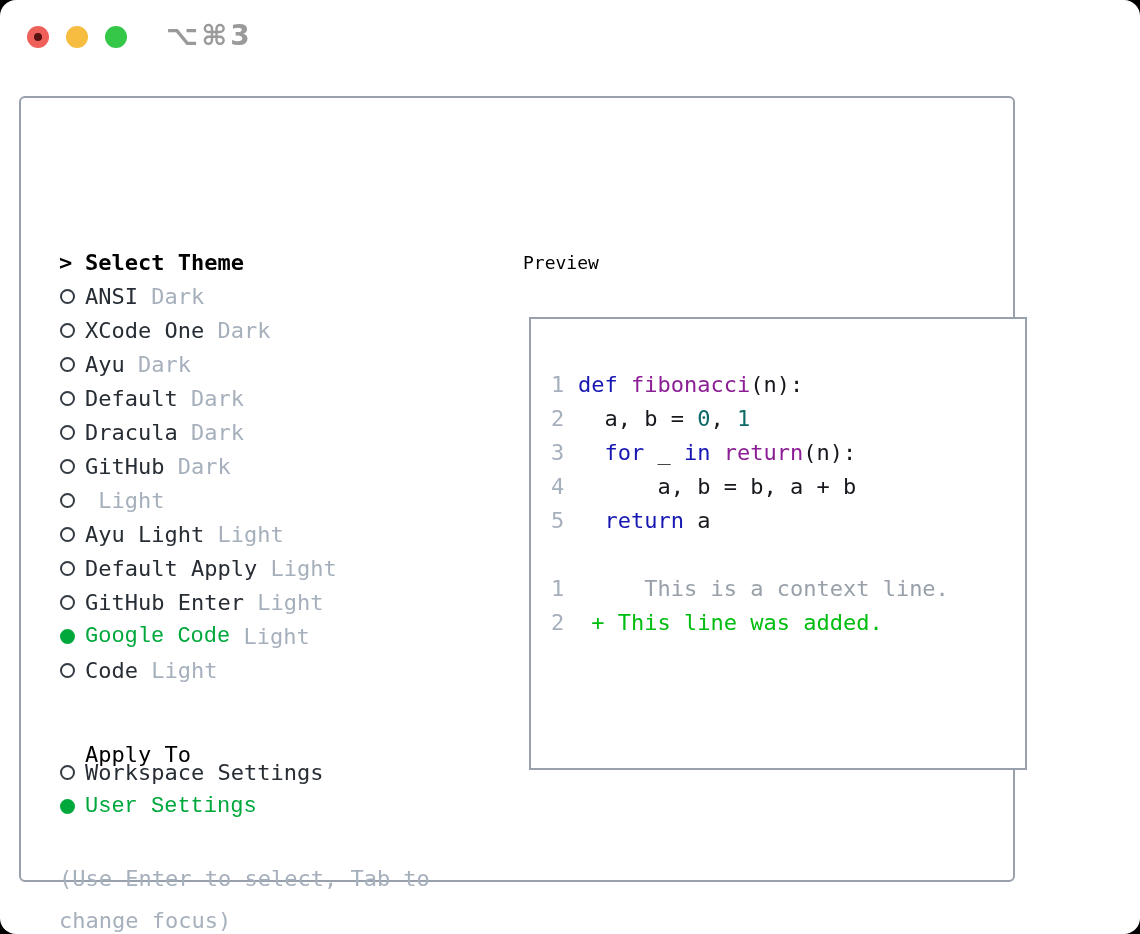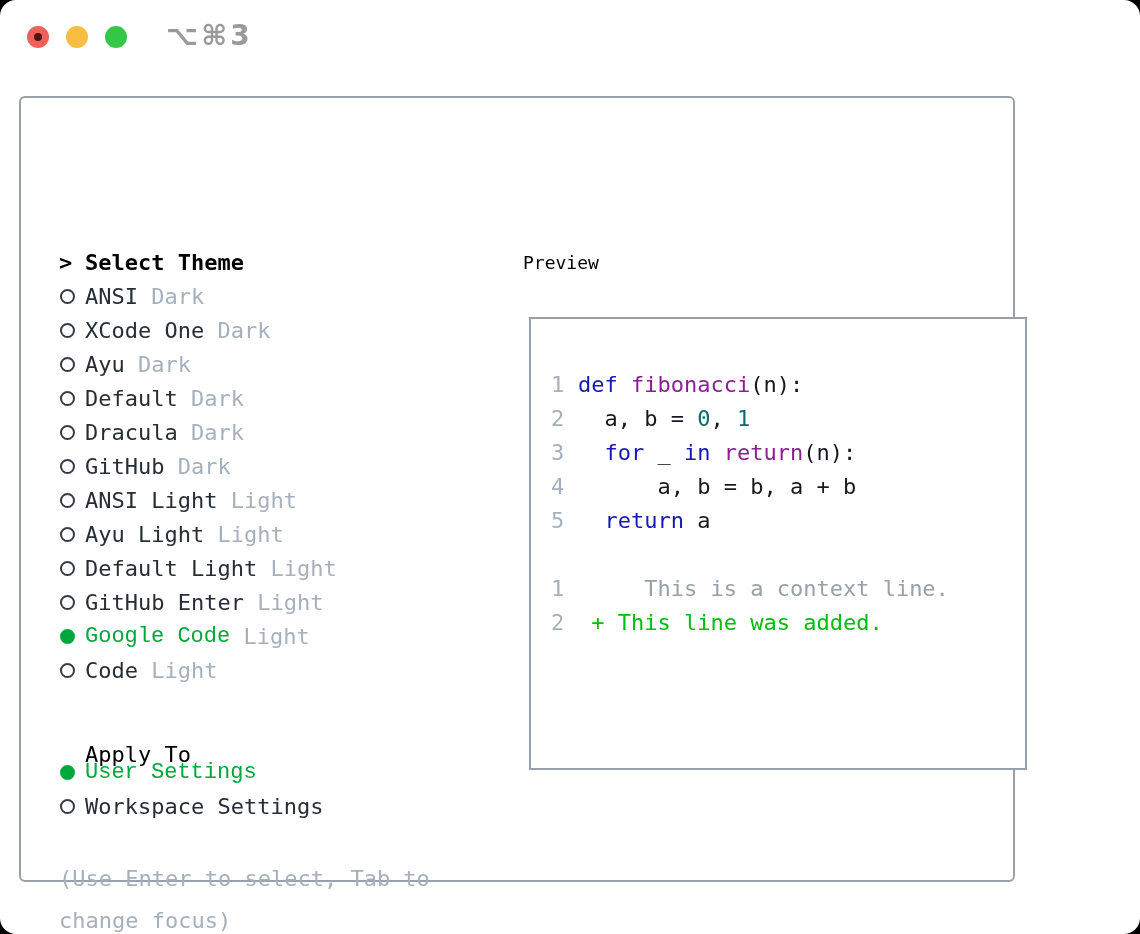--- a/index.html
+++ b/index.html
@@ -75,34 +75,34 @@
       <div class="row header-row">
         <span class="marker">&gt;</span><span class="hlabel">Select Theme</span>
       </div>
       <div id="theme-rows">
           <div class="row"><span class="marker"><span class="ring"></span></span><span class="tname">ANSI</span><span class="tvariant"> Dark</span></div>
           <div class="row"><span class="marker"><span class="ring"></span></span><span class="tname">XCode One</span><span class="tvariant"> Dark</span></div>
           <div class="row"><span class="marker"><span class="ring"></span></span><span class="tname">Ayu</span><span class="tvariant"> Dark</span></div>
           <div class="row"><span class="marker"><span class="ring"></span></span><span class="tname">Default</span><span class="tvariant"> Dark</span></div>
           <div class="row"><span class="marker"><span class="ring"></span></span><span class="tname">Dracula</span><span class="tvariant"> Dark</span></div>
           <div class="row"><span class="marker"><span class="ring"></span></span><span class="tname">GitHub</span><span class="tvariant"> Dark</span></div>
-          <div class="row"><span class="marker"><span class="ring"></span></span><span class="tname">ANSI Light</span><span class="tvariant"> Light</span></div>
+          <div class="row"><span class="marker"><span class="ring"></span></span><span class="tvariant"> Light</span></div>
           <div class="row"><span class="marker"><span class="ring"></span></span><span class="tname">Ayu Light</span><span class="tvariant"> Light</span></div>
-          <div class="row"><span class="marker"><span class="ring"></span></span><span class="tname">Default Light</span><span class="tvariant"> Light</span></div>
+          <div class="row"><span class="marker"><span class="ring"></span></span><span class="tname">Default Apply</span><span class="tvariant"> Light</span></div>
           <div class="row"><span class="marker"><span class="ring"></span></span><span class="tname">GitHub Enter</span><span class="tvariant"> Light</span></div>
           <div class="row"><span class="marker"><span class="ring sel"></span></span><span class="tname sel">Google Code</span><span class="tvariant"> Light</span></div>
           <div class="row"><span class="marker"><span class="ring"></span></span><span class="tname">Code</span><span class="tvariant"> Light</span></div>
         </div>
       <div class="row spacer"></div>
       <div class="row">
         <span class="marker"></span><span class="alabel">Apply To</span>
       </div>
       <div id="apply-rows">
+          <div class="row"><span class="marker"><span class="ring"></span></span><span class="tname">Workspace Settings</span></div>
           <div class="row"><span class="marker"><span class="ring sel"></span></span><span class="tname sel">User Settings</span></div>
-          <div class="row"><span class="marker"><span class="ring"></span></span><span class="tname">Workspace Settings</span></div>
         </div>
       <div class="row spacer"></div>
       <div class="hint">(Use Enter to select, Tab to change focus)</div>
     </div>
 
     <div class="preview-title">Preview</div>
     <div class="preview-box">
       <div id="code-rows">
           <div class="crow"><span class="ln">1</span><span class="tok-kw">def </span><span class="tok-fn">fibonacci</span><span class="tok-pl">(n):</span></div>
           <div class="crow"><span class="ln">2</span><span class="tok-pl">  a, b = </span><span class="tok-lit">0</span><span class="tok-pl">, </span><span class="tok-lit">1</span></div>

